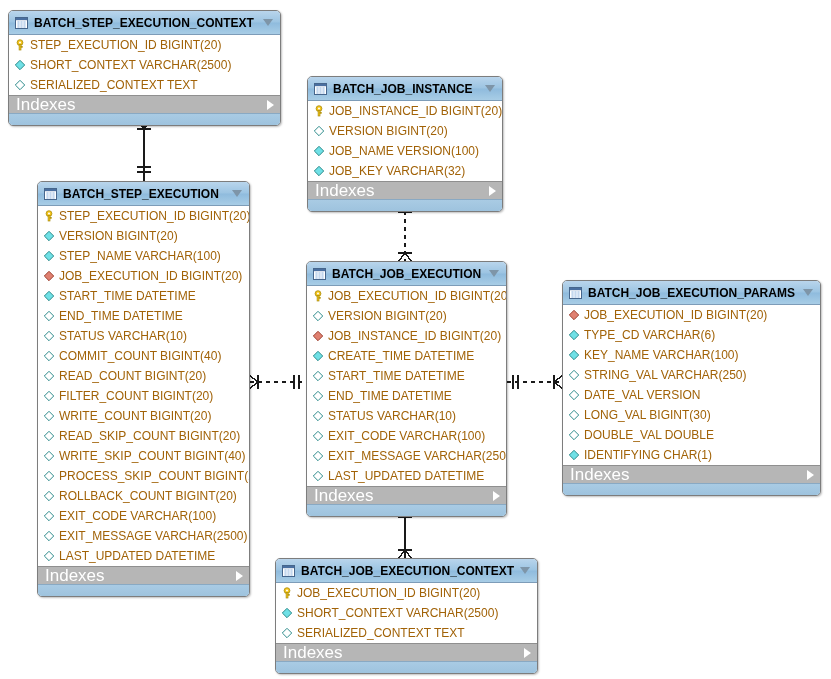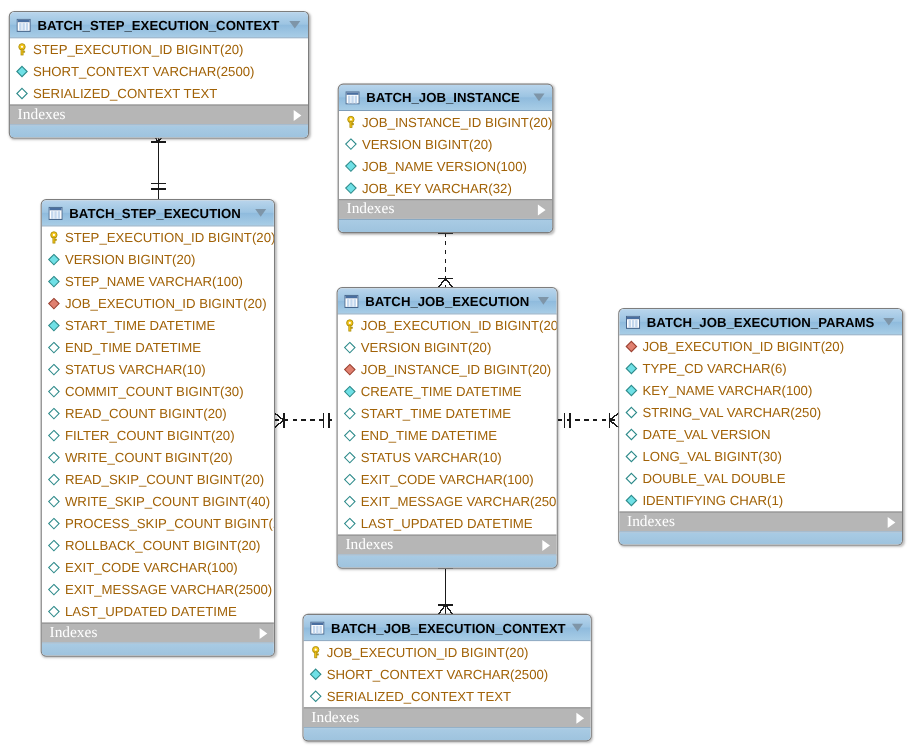--- a/index.html
+++ b/index.html
@@ -102,24 +102,23 @@
     height: 18px;
     box-sizing: border-box;
     background: #b6b6b6;
     border-top: 1px solid #8f8f8f;
     display: flex;
     align-items: center;
     padding: 0 6px 0 7px;
   }
   .idx-label {
     flex: 1 1 auto;
-    font-size: 14px;
+    font-size: 17px;
     color: #ffffff;
     line-height: 12px;
-    font-family: Liberation Serif, serif;
   }
   .idx-arrow {
     flex: 0 0 auto;
     width: 0; height: 0;
     border-top: 5px solid transparent;
     border-bottom: 5px solid transparent;
     border-left: 7px solid #ffffff;
   }
 
   .tbl-footer {
@@ -381,21 +380,21 @@
             </svg>
           </span>
           <span class="col-label">STATUS VARCHAR(10)</span>
         </div>
         <div class="col-row">
           <span>
             <svg class="col-icon" viewBox="0 0 12 12" xmlns="http://www.w3.org/2000/svg">
               <path d="M6 1.3 L10.7 6 L6 10.7 L1.3 6 Z" fill="#ffffff" stroke="#2e8b8b" stroke-width="1"></path>
             </svg>
           </span>
-          <span class="col-label">COMMIT_COUNT BIGINT(30)</span>
+          <span class="col-label">COMMIT_COUNT BIGINT(40)</span>
         </div>
         <div class="col-row">
           <span>
             <svg class="col-icon" viewBox="0 0 12 12" xmlns="http://www.w3.org/2000/svg">
               <path d="M6 1.3 L10.7 6 L6 10.7 L1.3 6 Z" fill="#ffffff" stroke="#2e8b8b" stroke-width="1"></path>
             </svg>
           </span>
           <span class="col-label">READ_COUNT BIGINT(20)</span>
         </div>
         <div class="col-row">

